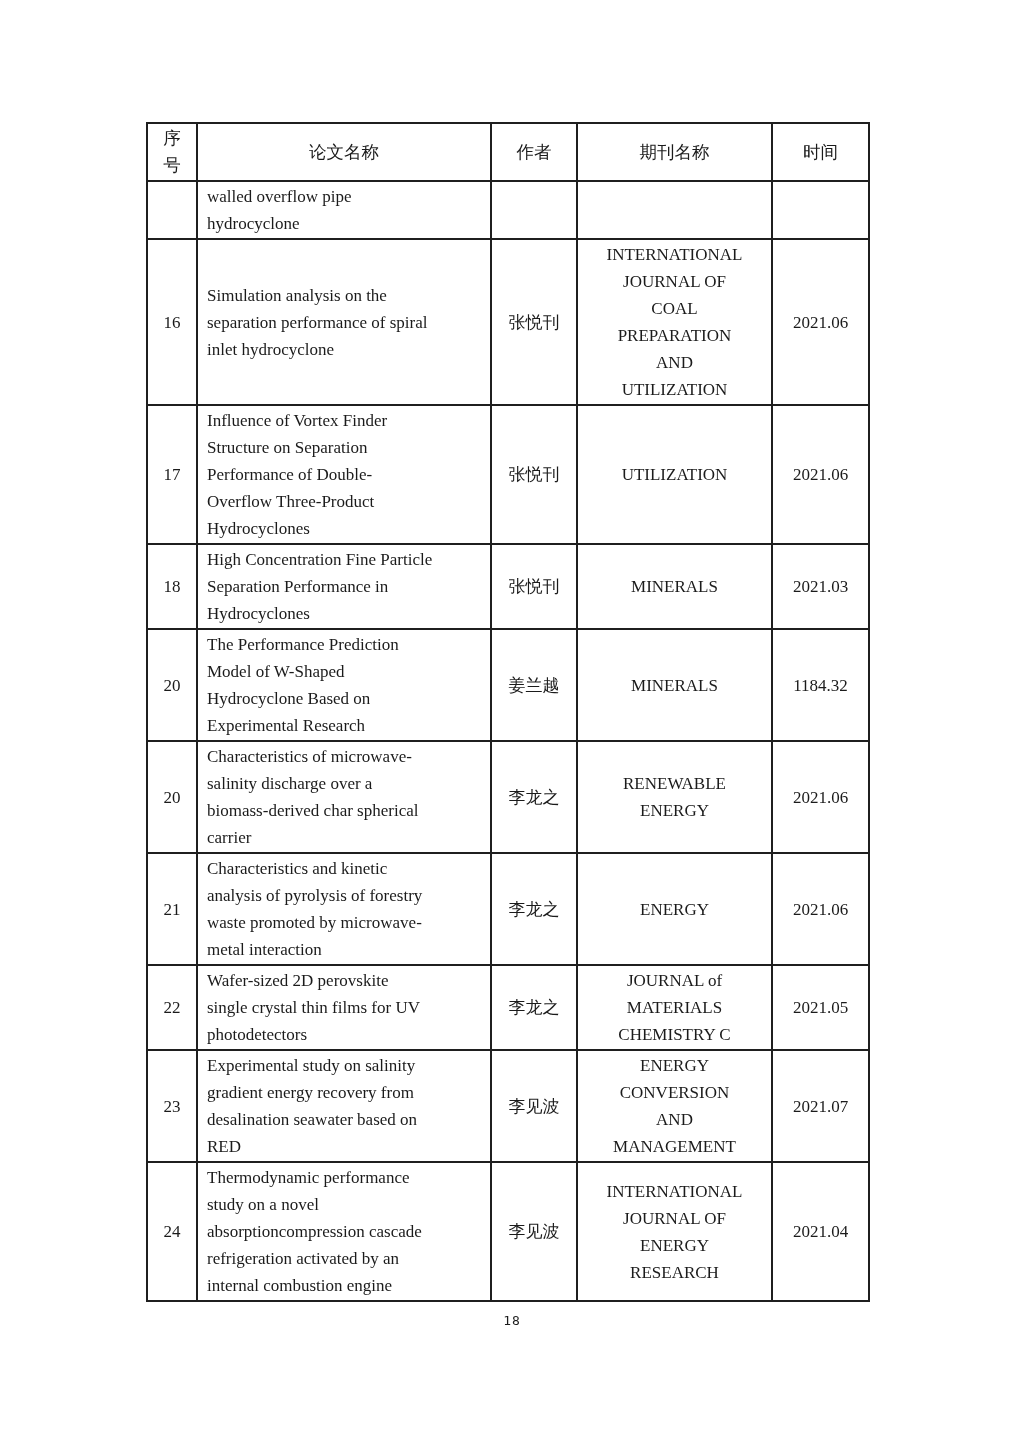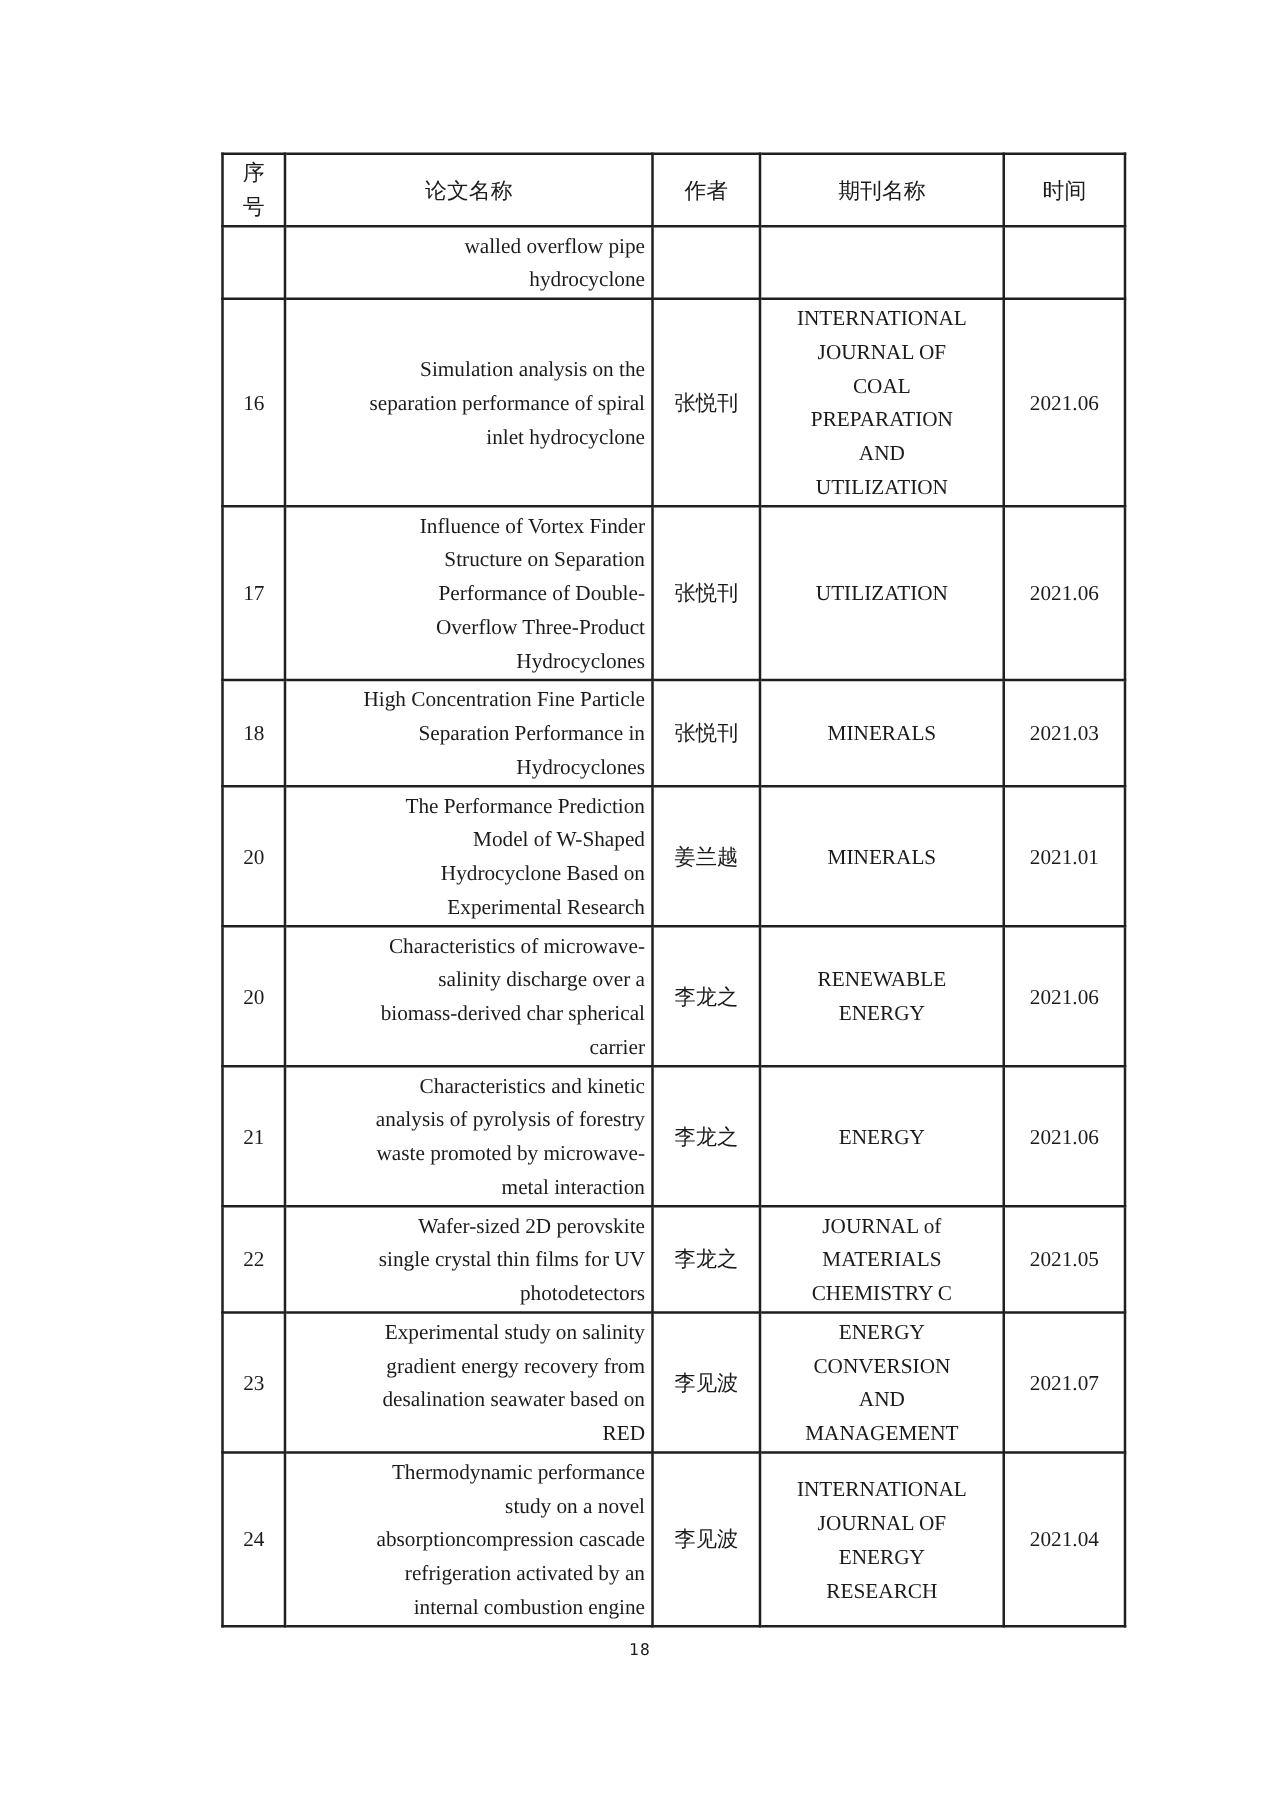--- a/index.html
+++ b/index.html
@@ -6,21 +6,21 @@
   html, body { width: 1024px; height: 1448px; }
   body {
     background: #ffffff;
     position: relative;
     overflow: hidden;
     font-family: "Liberation Serif", "DejaVu Serif", serif;
     color: #1b1b1b;
   }
   .pub-table {
     position: absolute;
-    left: 177px;
+    left: 146px;
     top: 122px;
     width: 722px;
     border-collapse: collapse;
     table-layout: fixed;
     font-family: Liberation Serif, serif;
   }
   .pub-table col.c1 { width: 50px; }
   .pub-table col.c2 { width: 294px; }
   .pub-table col.c3 { width: 86px; }
   .pub-table col.c4 { width: 195px; }
@@ -36,21 +36,21 @@
     white-space: pre-line;
     overflow: hidden;
   }
   .pub-table th { font-size: 17.5px; }
   .idx-wrap {
     display: inline-block;
     width: 1.1em;
     word-break: break-all;
   }
   td.c-title {
-    text-align: right;
+    text-align: left;
     padding-left: 9px;
     padding-right: 5px;
   }
   .page-num {
     position: absolute;
     top: 1313px;
     left: 0;
     width: 100%;
     text-align: center;
     font-size: 13px;
@@ -126,21 +126,21 @@
           <td class="c-date">2021.03</td>
         </tr>
         <tr>
           <td class="c-no">20</td>
           <td class="c-title">The Performance Prediction
 Model of W-Shaped
 Hydrocyclone Based on
 Experimental Research</td>
           <td class="c-author">姜兰越</td>
           <td class="c-journal">MINERALS</td>
-          <td class="c-date">2021.01</td>
+          <td class="c-date">1184.32</td>
         </tr>
         <tr>
           <td class="c-no">20</td>
           <td class="c-title">Characteristics of microwave-
 salinity discharge over a
 biomass-derived char spherical
 carrier</td>
           <td class="c-author">李龙之</td>
           <td class="c-journal">RENEWABLE
 ENERGY</td>

